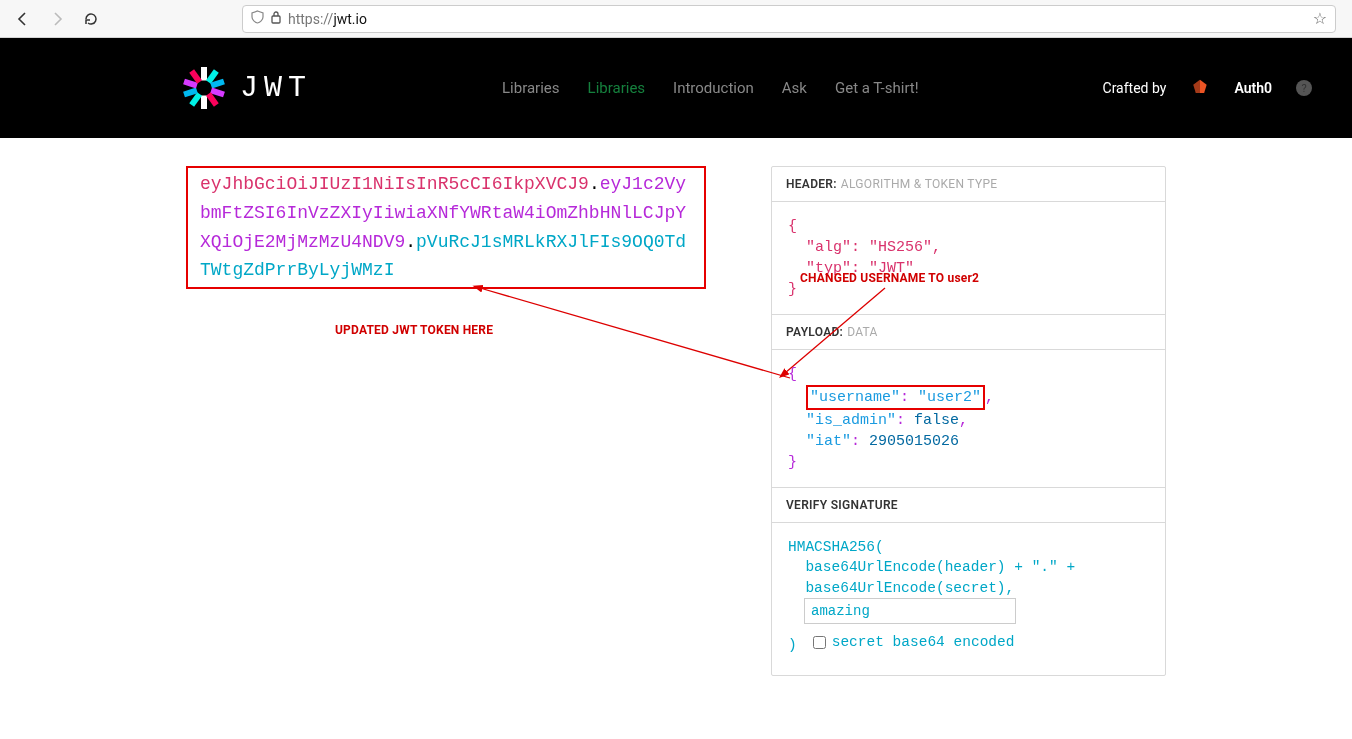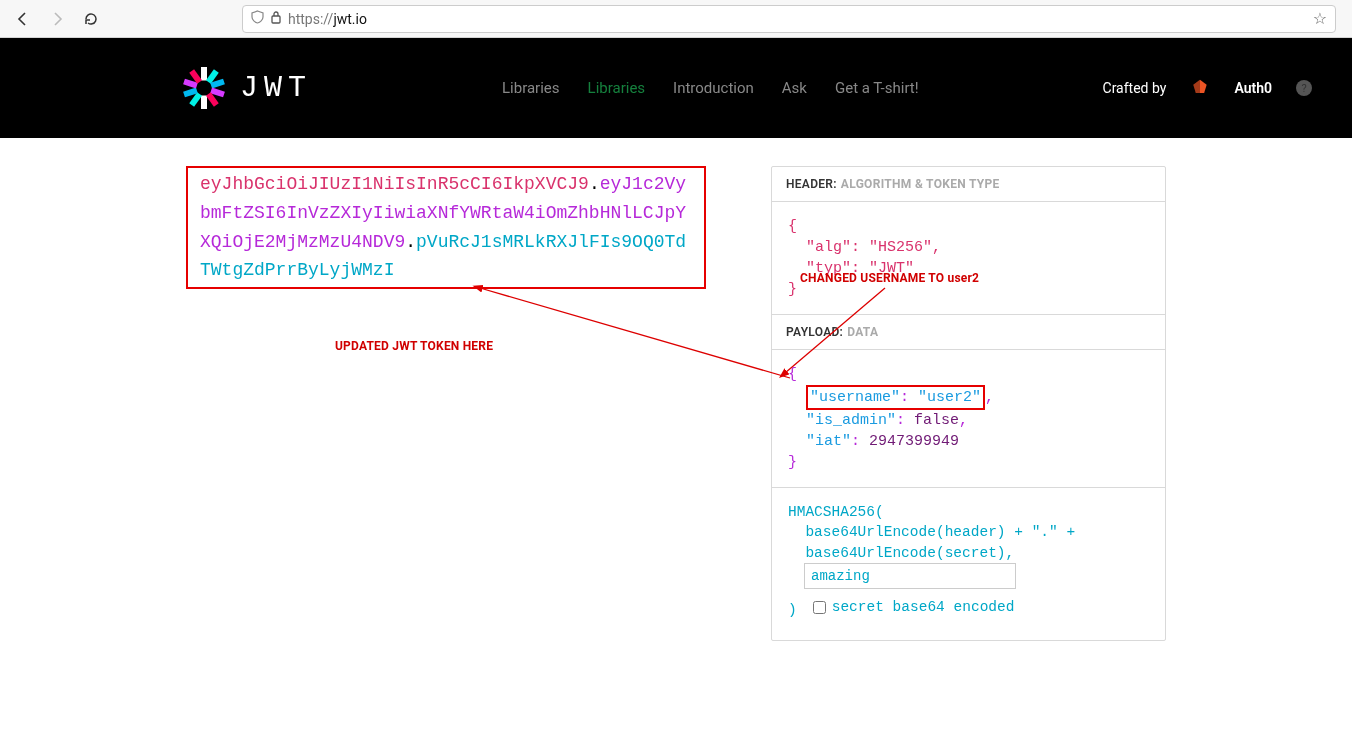--- a/index.html
+++ b/index.html
@@ -132,34 +132,34 @@
     .section-head {
       padding: 10px 14px;
       border-bottom: 1px solid #d9d9d9;
       font-size: 12px;
       font-weight: 600;
       color: #333;
       letter-spacing: 0.3px;
     }
     .section-head .sub {
       color: #aaa;
-      font-weight: 700;
+      font-weight: 400;
       margin-left: 4px;
     }
     .section-body {
       padding: 14px 16px;
       font-family: "Courier New", monospace;
       font-size: 15px;
       line-height: 1.4;
       border-bottom: 1px solid #d9d9d9;
       white-space: pre;
     }
     .section-body.hdr { color: #d9326c; }
     .section-body.pl { color: #b629d9; }
-    .section-body.pl .kw-false, .section-body.pl .num { color: #701a75; }
+    .section-body.pl .kw-false, .section-body.pl .num { color: #0369a1; }
     .section-body.pl .key, .section-body.pl .str { color: #1a9be0; }
     .section-body.sig { color: #00a7c7; border-bottom: none; font-size: 14.5px; padding-bottom: 20px;}
     .secret-input {
       border: 1px solid #ccc;
       padding: 4px 6px;
       font-family: "Courier New", monospace;
       font-size: 14px;
       color: #00a7c7;
       width: 212px;
       margin-left: 16px;
@@ -283,31 +283,32 @@
   "alg": "HS256",
   "typ": "JWT"
 }</div>
 
     <div class="section-head">
       <span>PAYLOAD:</span><span class="sub">DATA</span>
     </div>
     <div class="section-body pl">{
   <span class="payload-highlight"><span class="key">"username"</span>: <span class="str">"user2"</span></span>,
   <span class="key">"is_admin"</span>: <span class="kw-false">false</span>,
-  <span class="key">"iat"</span>: <span class="num">2947399949</span>
+  <span class="key">"iat"</span>: <span class="num">2905015026</span>
 }</div>
 
+    <div class="section-head">VERIFY SIGNATURE</div>
     <div class="section-body sig"><span>HMACSHA256(</span>
 <span>  base64UrlEncode(header) + "." +</span>
 <span>  base64UrlEncode(secret),</span>
 <input class="secret-input" value="amazing" style="">
 <span>)</span><span class="checkbox-row"><input type="checkbox" style=""> <span>secret base64 encoded</span></span></div>
   </div>
 
-  <div class="annotation" style="top:201px; left:335px;">UPDATED JWT TOKEN HERE</div>
+  <div class="annotation" style="top:185px; left:335px;">UPDATED JWT TOKEN HERE</div>
   <svg class="arrow" style="top:140px; left:470px;" width="330" height="110">
     <defs>
         <marker id="ah1" markerWidth="10" markerHeight="10" refX="2" refY="3" orient="auto">
           <path d="M0,0 L0,6 L8,3 z" fill="#d00"></path>
         </marker>
       </defs>
     <line x1="320" y1="100" x2="10" y2="10" stroke="#d00" stroke-width="1.3" marker-end="url(#ah1)"></line>
   </svg>
 
   <div class="annotation" style="top:133px; left:800px;">CHANGED USERNAME TO user2</div>

